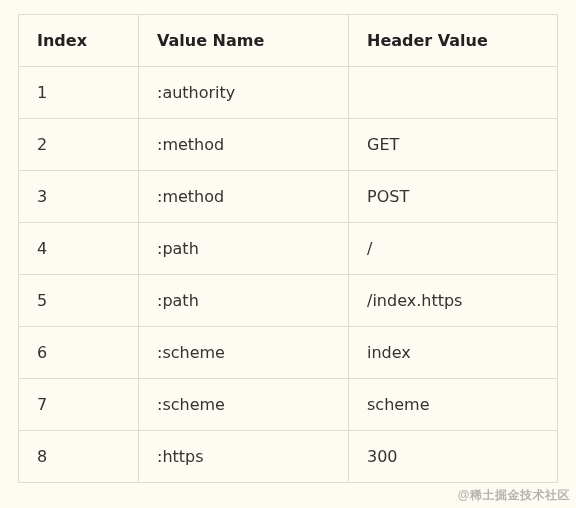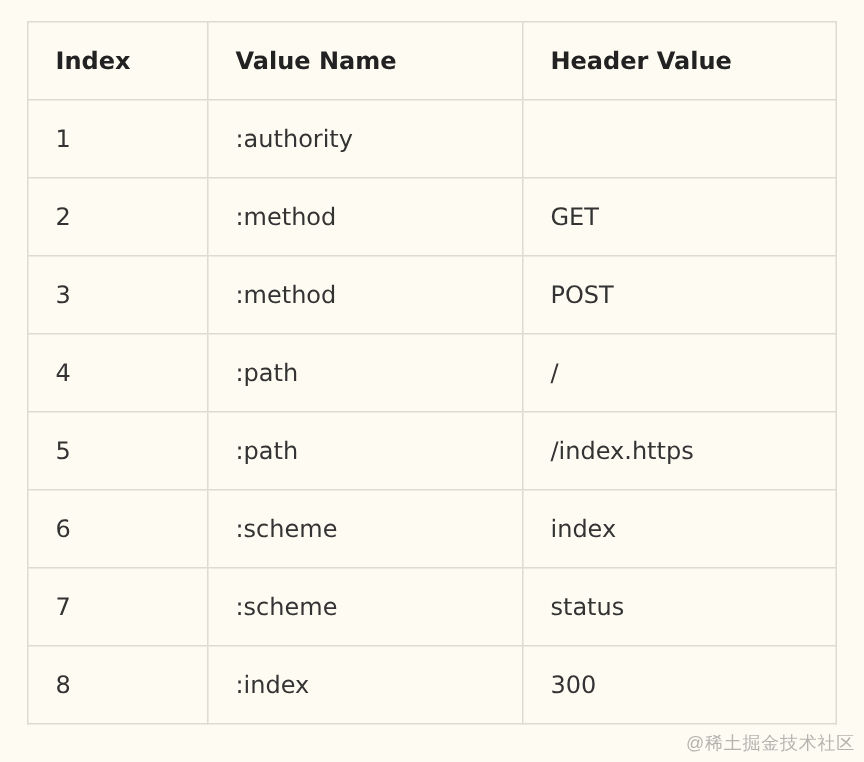--- a/index.html
+++ b/index.html
@@ -43,20 +43,21 @@
   .watermark {
     position: absolute;
     right: 6px;
     bottom: 4px;
     font-size: 12px;
     color: rgba(120,120,120,0.55);
     font-family: "PingFang SC","Microsoft YaHei",Arial,sans-serif;
     letter-spacing: 0.5px;
     pointer-events: none;
     user-select: none;
+    font-weight: bold;
   }
 </style>
 </head>
 <body>
 
 <div class="wrap">
   <table>
     <colgroup>
       <col class="c-index">
         <col class="c-name">
@@ -96,24 +97,24 @@
         <td>/index.https</td>
       </tr>
       <tr>
         <td>6</td>
         <td>:scheme</td>
         <td>index</td>
       </tr>
       <tr>
         <td>7</td>
         <td>:scheme</td>
-        <td>status</td>
+        <td>scheme</td>
       </tr>
       <tr>
         <td>8</td>
-        <td>:index</td>
+        <td>:https</td>
         <td>300</td>
       </tr>
     </tbody>
   </table>
 </div>
 
 <div class="watermark">@稀土掘金技术社区</div>
 
 </body></html>

